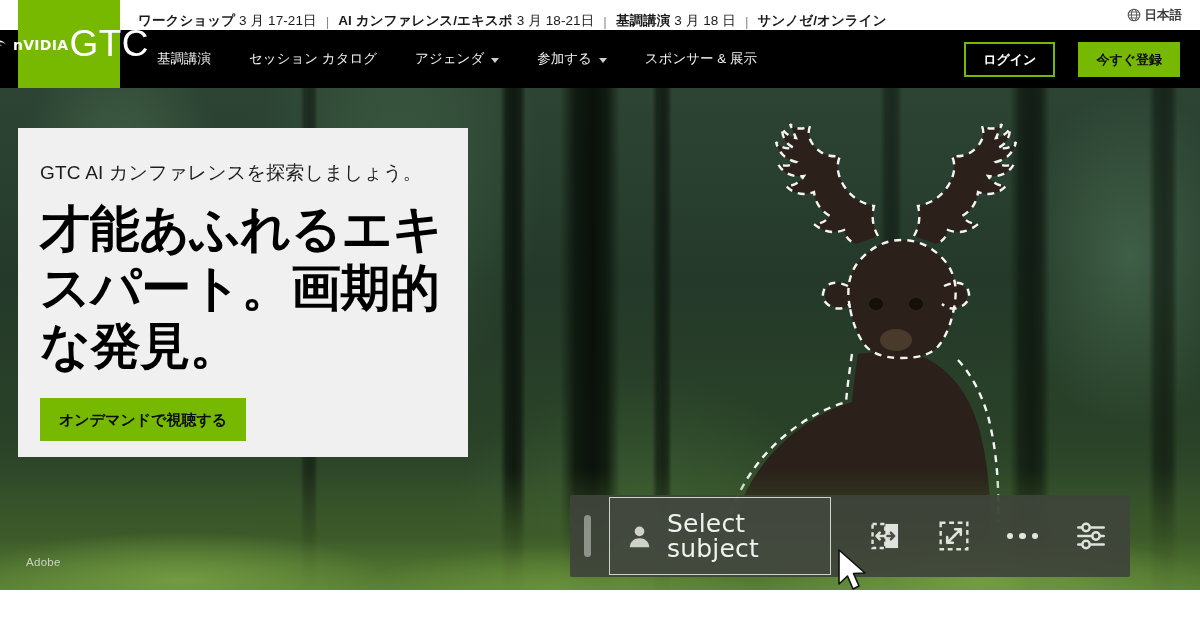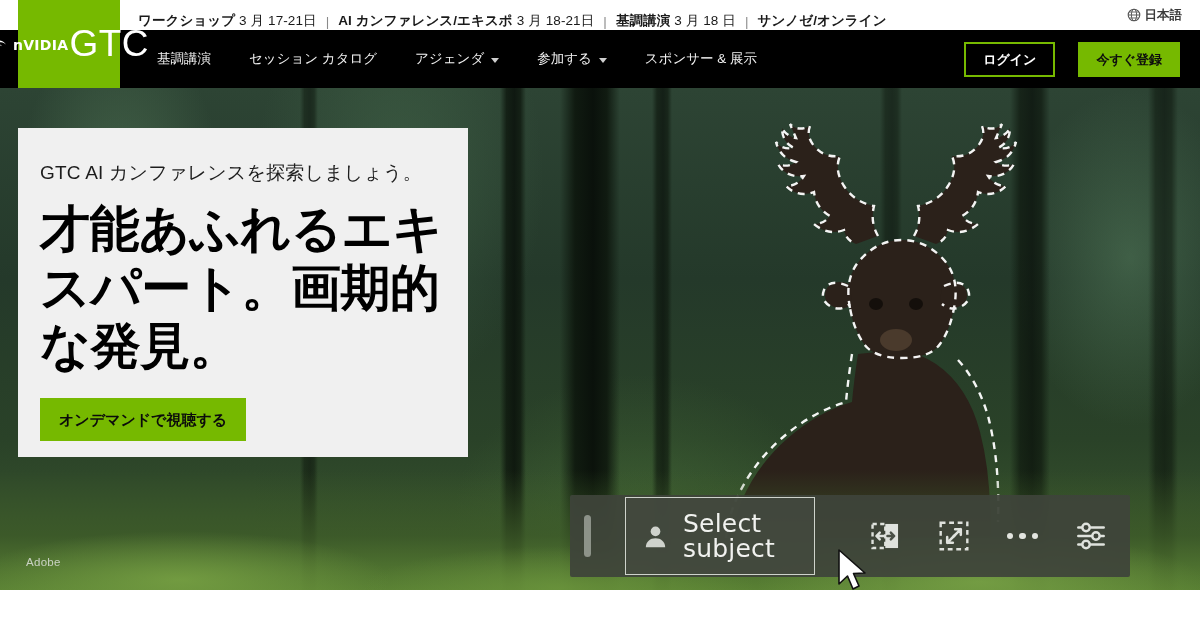--- a/index.html
+++ b/index.html
@@ -131,21 +131,21 @@
   .hero-cta {
     display: inline-block; background: #76b900; color: #0b0b0b;
     font-size: 15px; font-weight: 700; padding: 14px 19px; border: none;
     cursor: pointer; line-height: 1;
   }
 
   
   .ps-bar {
     position: absolute; left: 570px; top: 495px; width: 560px; height: 82px;
     background: rgba(62,68,58,.93); z-index: 5;
-    display: flex; align-items: center; padding: 0 22px 0 14px; gap: 16px;
+    display: flex; align-items: center; padding: 0 22px 0 14px; gap: 0;
     border-radius: 2px;
   }
   .ps-grip {
     width: 7px; height: 42px; border-radius: 4px;
     background: rgba(190,195,188,.62); margin-right: 18px; cursor: grab; flex: none;
   }
   .ps-select {
     display: flex; align-items: center; gap: 14px;
     border: 1.5px solid rgba(222,226,218,.9);
     padding: 13px 20px 13px 16px; cursor: pointer; background: rgba(70,76,66,.5);

